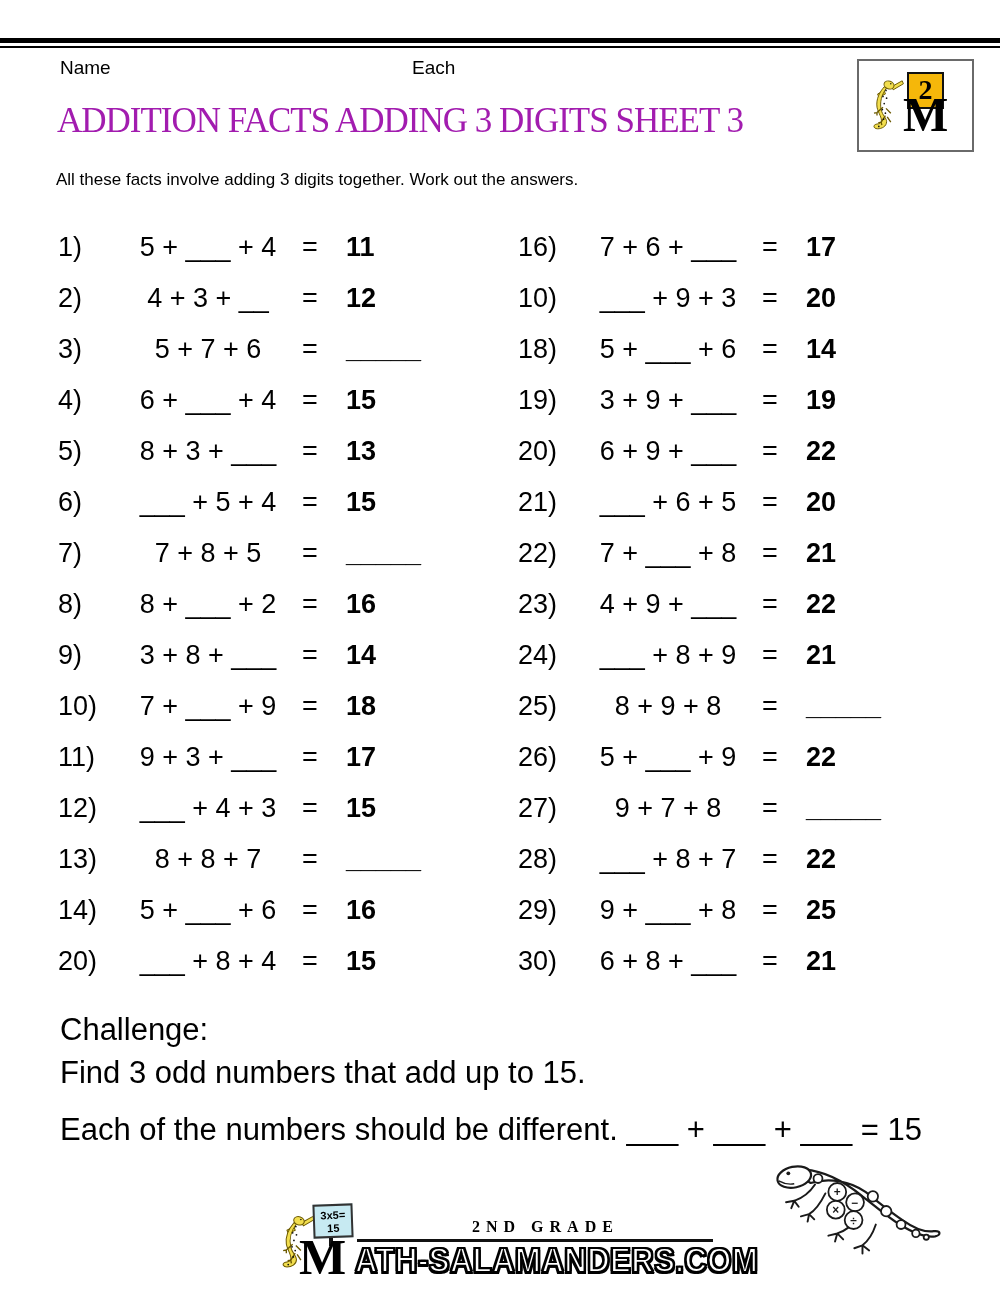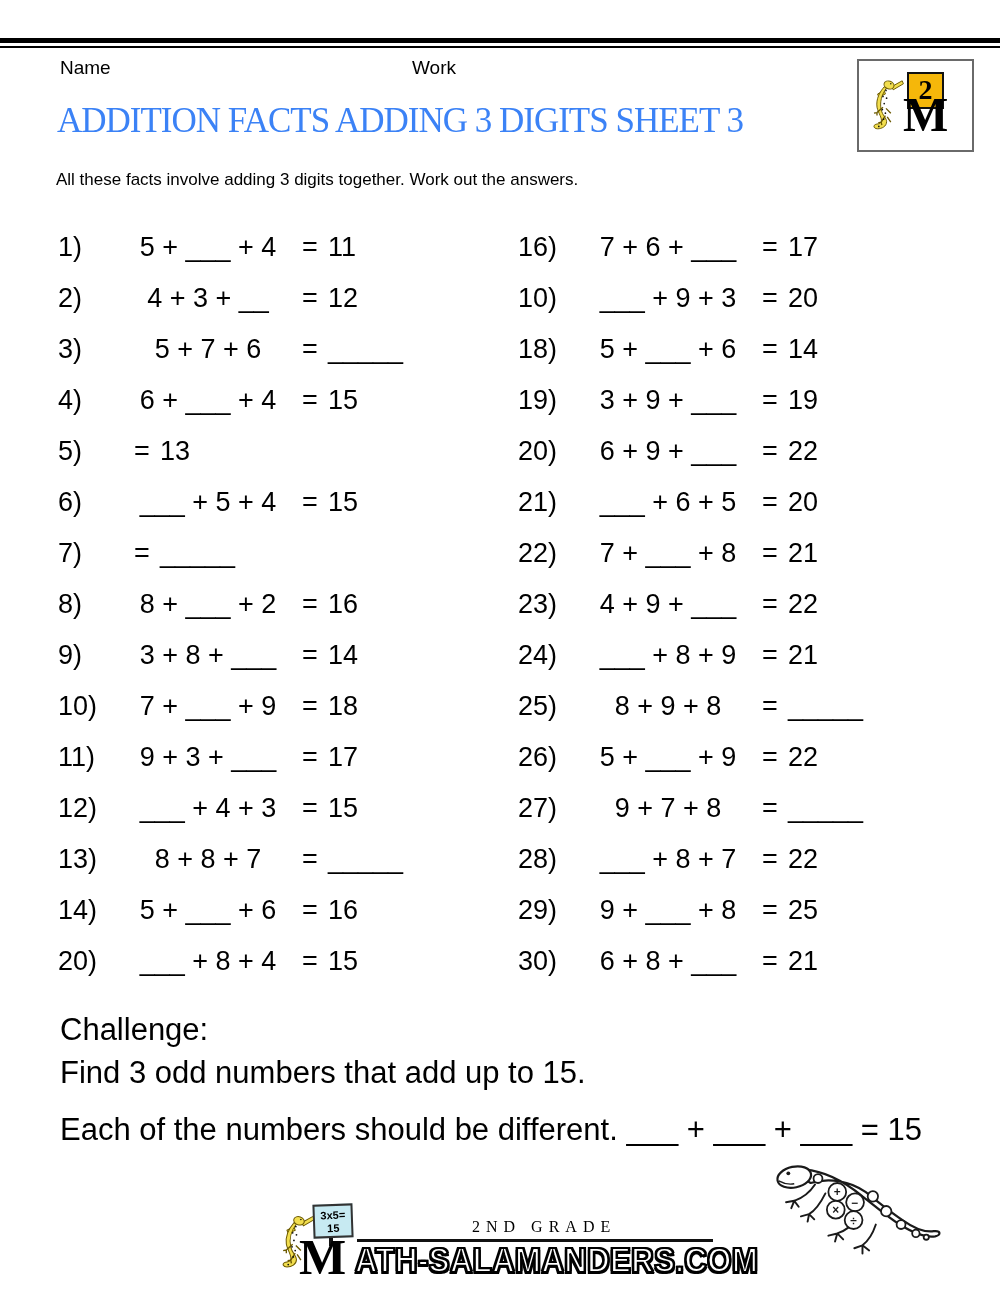--- a/index.html
+++ b/index.html
@@ -9,21 +9,21 @@
   }
   .abs{position:absolute;}
   
   #rule-thick{top:38px;left:0;width:1000px;height:5px;background:#000;}
   #rule-thin{top:46px;left:0;width:1000px;height:2px;background:#000;}
   
   #name-label{top:57px;left:60px;font-size:19px;}
   #date-label{top:57px;left:412px;font-size:19px;}
   #page-title{
     top:101px;left:57px;font-family:"Liberation Serif",serif;
-    font-size:35px;color:#3b82f6;letter-spacing:-1px;white-space:nowrap;
+    font-size:35px;color:#a21caf;letter-spacing:-1px;white-space:nowrap;
   }
   #instruction{top:170px;left:56px;font-size:17px;white-space:nowrap;text-align:center;}
   
   #logo-box{top:59px;left:857px;width:113px;height:89px;border:2px solid #6a6a6a;background:#fff;}
   #logo-grade-box{
     position:absolute;left:48px;top:11px;width:37px;height:37px;background:#F5B70A;
     border:2.5px solid #111;box-sizing:border-box;text-align:center;
     font-family:"Liberation Serif",serif;font-weight:bold;font-size:28px;line-height:32px;
   }
   #logo-m{
@@ -32,59 +32,59 @@
   }
   #logo-salamander{position:absolute;left:12px;top:15px;}
   
   .pcol{top:222px;display:grid;grid-auto-rows:51px;}
   #col-left{left:58px;width:430px;}
   #col-right{left:518px;width:450px;}
   .prow{display:flex;align-items:center;font-size:27px;}
   .pnum{width:66px;flex:0 0 66px;}
   .pexpr{width:168px;flex:0 0 168px;text-align:center;white-space:nowrap;}
   .peq{width:36px;flex:0 0 36px;text-align:center;}
-  .pans{white-space:nowrap;}
+  .pans{margin-left:18px;white-space:nowrap;font-weight:bold;}
   
   .challenge{left:60px;font-size:31px;white-space:nowrap;}
   #challenge-heading{top:1012px;}
   #challenge-line1{top:1055px;text-align:center;}
   #challenge-line2{top:1112px;}
   
   #footer-salamander{left:280px;top:1212px;}
   #footer-board{
     left:313px;top:1204px;width:40px;height:34px;background:#C7EAF2;
     border:2px solid #333;box-sizing:border-box;transform:rotate(-2deg);
     text-align:center;font-weight:bold;font-size:11px;line-height:1.15;padding-top:3px;
   }
   #board-stand{left:329px;top:1238px;width:4px;height:8px;background:#111;}
   #footer-m{
     left:299px;top:1232px;font-family:"Liberation Serif",serif;font-weight:bold;
     font-size:50px;line-height:1;color:#000;
   }
   #footer-grade{
-    left:472px;top:1218px;font-family:"Liberation Serif",serif;font-weight:normal;
+    left:472px;top:1218px;font-family:"Liberation Serif",serif;font-weight:bold;
     font-size:16px;letter-spacing:6px;white-space:nowrap;
   }
   #footer-line{left:357px;top:1239px;width:356px;height:3px;background:#111;}
   #footer-site{
     left:355px;top:1241px;font-size:31px;font-weight:bold;white-space:nowrap;
     color:#fff;-webkit-text-stroke:2px #000;
     text-shadow:-1.5px -1.5px 0 #000,1.5px -1.5px 0 #000,-1.5px 1.5px 0 #000,1.5px 1.5px 0 #000;
     transform:scaleY(1.12);transform-origin:left top;letter-spacing:0.5px;
   }
   #gecko{left:772px;top:1150px;}
 </style>
 </head>
 <body>
 
 <div class="abs" id="rule-thick"></div>
 <div class="abs" id="rule-thin"></div>
 
 <div class="abs" id="name-label">Name</div>
-<div class="abs" id="date-label">Work</div>
+<div class="abs" id="date-label">Each</div>
 
 <div class="abs" id="logo-box">
   <svg id="logo-salamander" width="36" height="60" viewBox="0 0 60 92">
     <g stroke="#6b5900" stroke-width="1.6" fill="#F2DE4E">
       <path d="M34,14 L52,4 L54,9 L37,19 Z"></path>
       <path d="M22,20 L11,26 L13,31 L24,26 Z"></path>
       <path d="M26,16 C18,26 14,40 17,52 C19,62 26,66 26,72 C26,80 18,84 11,84 C5,84 3,79 7,77 C11,75 15,77 17,72 C19,66 12,58 10,48 C8,34 15,22 22,14 Z"></path>
       <ellipse cx="30" cy="11" rx="8.5" ry="6.5" transform="rotate(18 30 11)"></ellipse>
     </g>
     <g stroke="#6b5900" stroke-width="2.2" fill="none">
@@ -132,31 +132,33 @@
       <span class="pans">_____</span>
     </div>
     <div class="prow">
       <span class="pnum">4)</span>
       <span class="pexpr">6 + ___ + 4</span>
       <span class="peq">=</span>
       <span class="pans">15</span>
     </div>
     <div class="prow">
       <span class="pnum">5)</span>
+      <span class="pexpr">8 + 3 + ___</span>
       <span class="peq">=</span>
       <span class="pans">13</span>
     </div>
     <div class="prow">
       <span class="pnum">6)</span>
       <span class="pexpr">___ + 5 + 4</span>
       <span class="peq">=</span>
       <span class="pans">15</span>
     </div>
     <div class="prow">
       <span class="pnum">7)</span>
+      <span class="pexpr">7 + 8 + 5</span>
       <span class="peq">=</span>
       <span class="pans">_____</span>
     </div>
     <div class="prow">
       <span class="pnum">8)</span>
       <span class="pexpr">8 + ___ + 2</span>
       <span class="peq">=</span>
       <span class="pans">16</span>
     </div>
     <div class="prow">

